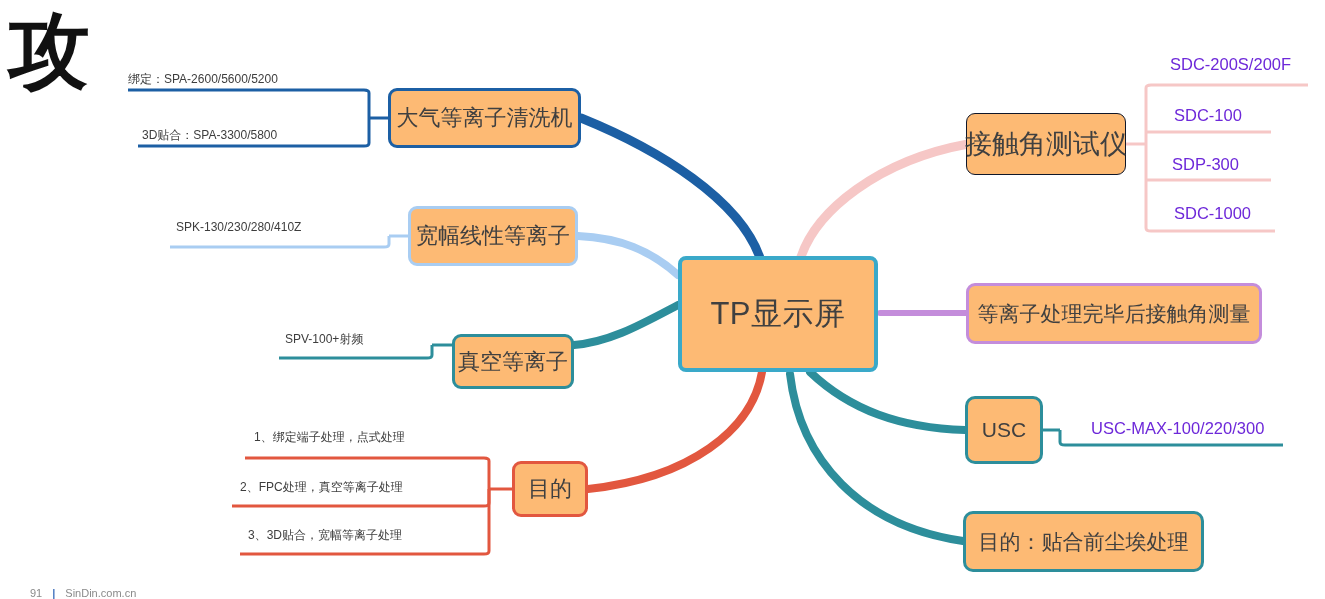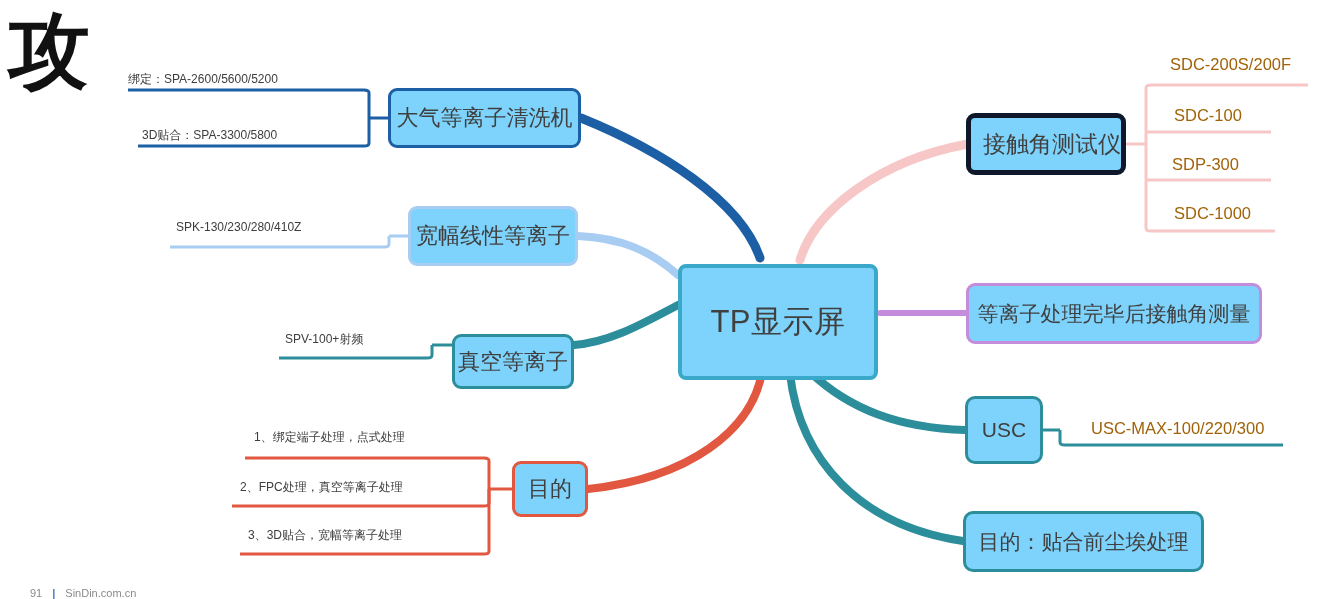--- a/index.html
+++ b/index.html
@@ -24,21 +24,21 @@
     position: absolute;
     left: 0;
     top: 0;
     width: 1325px;
     height: 599px;
     pointer-events: none;
   }
   .node {
     position: absolute;
     box-sizing: border-box;
-    background: #7dd3fc;
+    background: #fdba74;
     display: flex;
     align-items: center;
     justify-content: center;
     color: #404040;
     white-space: nowrap;
   }
   .leaf {
     position: absolute;
     box-sizing: border-box;
     color: #404040;
@@ -66,42 +66,41 @@
     border: 3px solid #2d8e9b;
     border-radius: 9px;
     font-size: 22px;
   }
   .n-red {
     border: 3px solid #e2573f;
     border-radius: 9px;
     font-size: 22px;
   }
   .n-pink {
-    border: 5px solid #0f172a;
-    border-radius: 9px;
-    font-size: 23px;
-    justify-content: flex-end;
+    border: 1px solid #0f172a;
+    border-radius: 9px;
+    font-size: 27px;
   }
   .n-purple {
     border: 3px solid #c48ddb;
     border-radius: 9px;
     font-size: 21px;
   }
   .n-teal2 {
     border: 3px solid #2d8e9b;
     border-radius: 10px;
     font-size: 21px;
   }
   .leaf-txt {
     font-size: 12px;
     color: #3d3d3d;
   }
   .leaf-sm {
     font-size: 16.5px;
-    color: #a16207;
+    color: #6d28d9;
   }
   #brand-char {
     position: absolute;
     left: 8px;
     top: 10px;
     font-size: 82px;
     font-weight: bold;
     font-family: "DejaVu Sans", sans-serif;
     color: #111111;
     line-height: 1;
@@ -167,21 +166,21 @@
     <path d="M 1146 132 L 1271 132" fill="none" stroke="#f6c7c6" stroke-width="3"></path>
     <path d="M 1146 180 L 1271 180" fill="none" stroke="#f6c7c6" stroke-width="3"></path>
     <path d="M 1146 193 L 1146 228 Q 1146 231 1151 231 L 1275 231" fill="none" stroke="#f6c7c6" stroke-width="3"></path>
 
     <path d="M 1043 430 L 1060 430" fill="none" stroke="#2d8e9b" stroke-width="3"></path>
     <path d="M 1060 430 L 1060 442 Q 1060 445 1065 445 L 1283 445" fill="none" stroke="#2d8e9b" stroke-width="3"></path>
   </svg>
 
   <div id="brand-char">攻</div>
 
-  <div class="node center-node" style="left:678px; top:264px; width:200px; height:116px;">
+  <div class="node center-node" style="left:678px; top:256px; width:200px; height:116px;">
     <span>TP显示屏</span>
   </div>
 
   <div class="node n-blue" style="left:388px; top:88px; width:193px; height:60px;">
     <span>大气等离子清洗机</span>
   </div>
 
   <div class="node n-lblue" style="left:408px; top:206px; width:170px; height:60px;">
     <span>宽幅线性等离子</span>
   </div>

